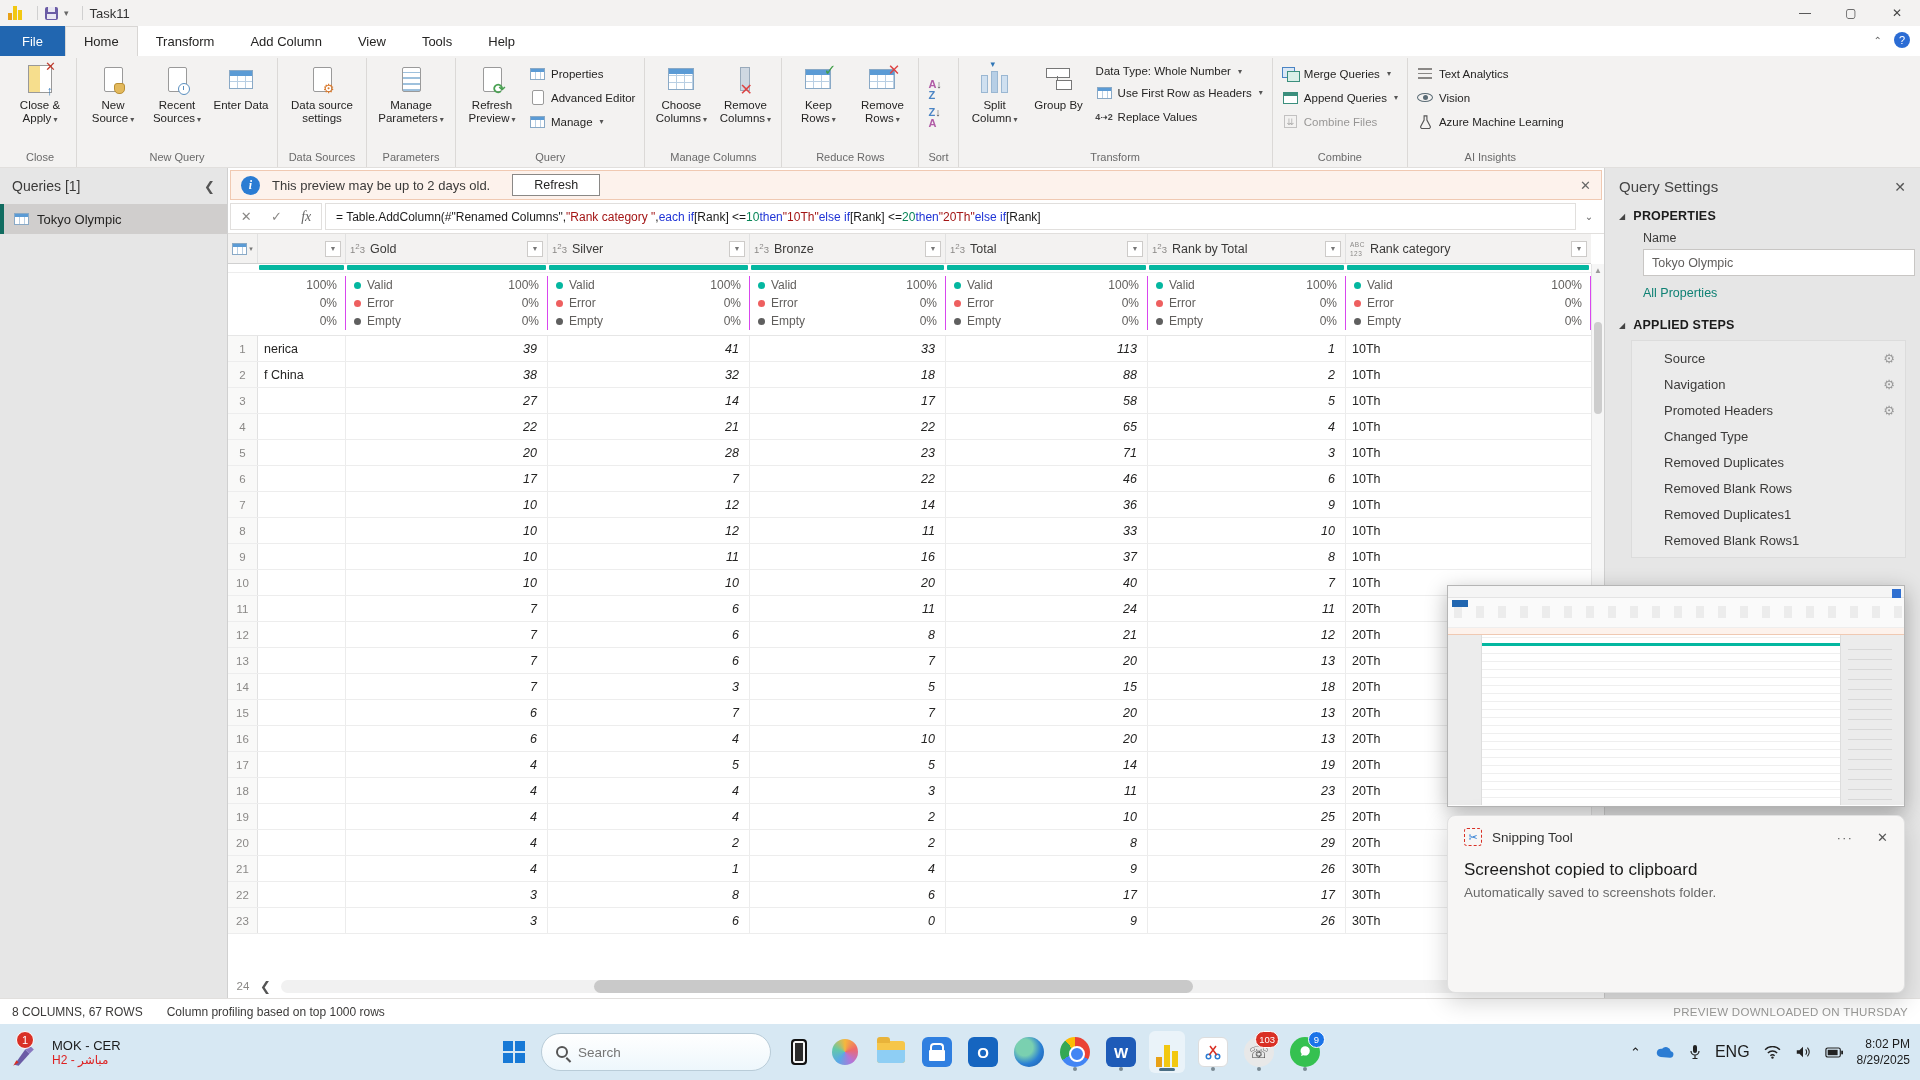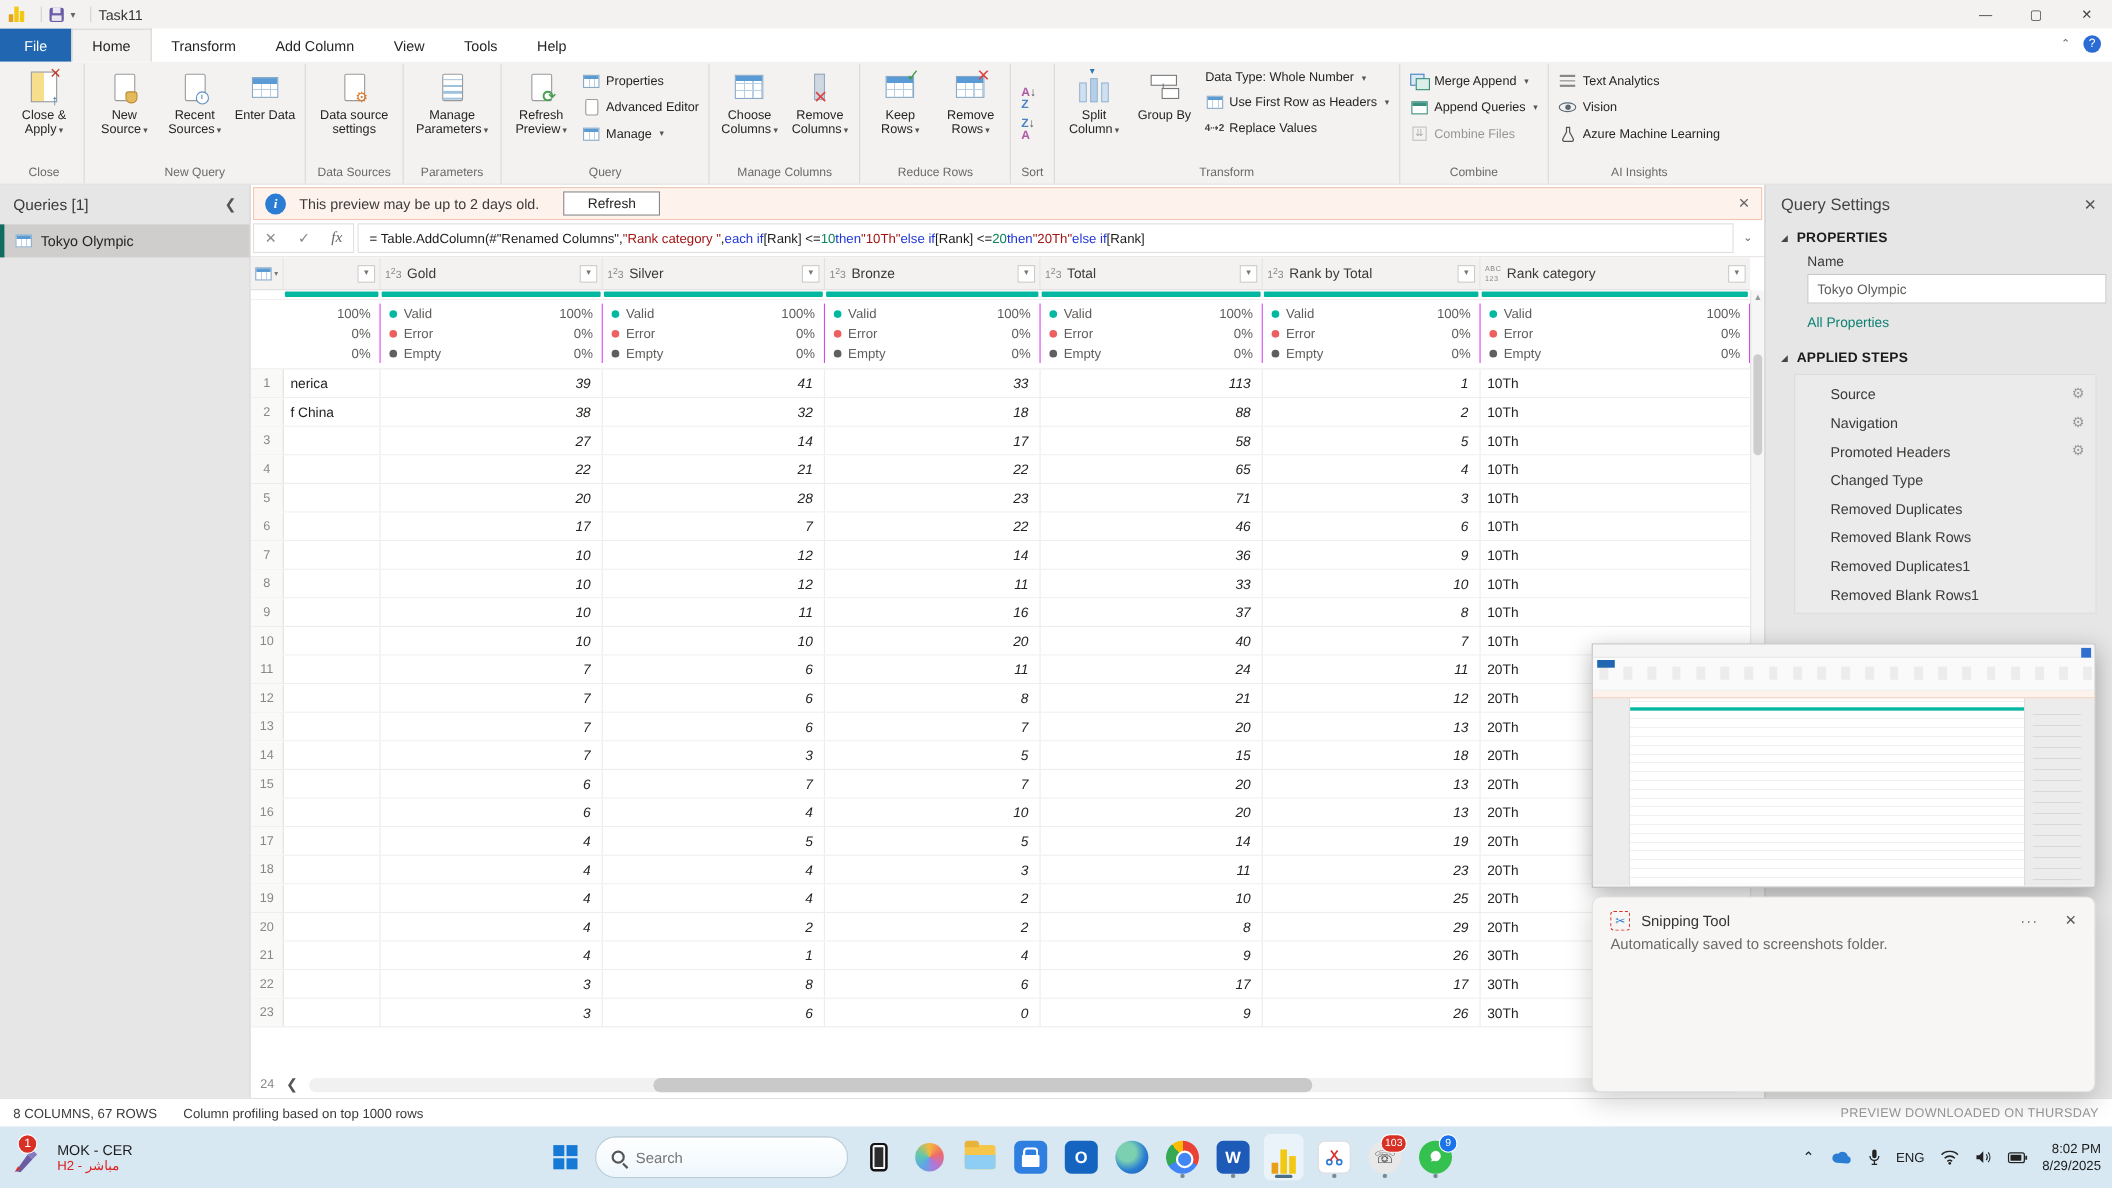--- a/index.html
+++ b/index.html
@@ -190,21 +190,21 @@
   .ic-chrome{border-radius:50%;background:conic-gradient(#ea4335 0 33%,#4285f4 33% 66%,#34a853 66% 89%,#fbbc05 89%);position:relative;}
   .ic-chrome::after{content:"";position:absolute;left:50%;top:50%;width:12px;height:12px;margin:-6px 0 0 -6px;background:#4285f4;border:2.5px solid #fff;border-radius:50%;}
   .ic-word{background:#1e5bb8;}
   .ic-pbi{background:transparent;display:flex;align-items:flex-end;gap:2px;}
   .ic-pbi i{display:block;width:6px;background:#f2c811;}
   .ic-snip{background:#fff;border:1px solid #ddd;}
   .ic-phone{background:#e8e8e8;color:#444;border-radius:50%;font-size:16px;}
   .ic-wa{background:#35c150;border-radius:50%;}
   .tb-tray{display:flex;align-items:center;gap:14px;width:330px;justify-content:flex-end;flex:0 0 auto;}
   .trayic{color:#222;display:flex;align-items:center;justify-content:center;}
-  .lang{font-size:12px;color:#1b1b1b;}
+  .lang{font-size:16px;color:#1b1b1b;}
   .clock{text-align:right;font-size:12px;color:#1b1b1b;line-height:16px;}
 
   
   .thumb{position:absolute;right:15px;top:585px;width:458px;height:222px;background:#fff;border:1px solid #b5b5b5;box-shadow:0 6px 20px rgba(0,0,0,.3);}
   .t-title{height:12px;background:#f5f5f5;border-bottom:1px solid #e4e4e4;}
   .t-blue{position:absolute;right:3px;top:3px;width:9px;height:9px;background:#2f6fd0;}
   .t-ribbon{height:30px;background:#fafafa;border-bottom:1px solid #eee;position:relative;background-image:repeating-linear-gradient(90deg,#ececec 0 8px,transparent 8px 22px);background-size:auto 12px;background-position:6px 8px;background-repeat:repeat-x;}
   .t-file{position:absolute;left:4px;top:2px;width:16px;height:7px;background:#2166b0;}
   .t-notif{height:7px;background:#fdf2ec;border-bottom:1px solid #f0c9b2;}
   .t-body{display:flex;height:calc(100% - 50px);}
@@ -455,21 +455,21 @@
       </div>
       <div class="rlabel">Transform</div>
     </div>
     <div class="rgroup">
       <div class="rbtns">
         <div class="rcol">
           <div class="rbtn-sm">
             <span class="ic16">
                 <span class="imerge"></span>
               </span>
-            <span>Merge Append</span>
+            <span>Merge Queries</span>
               <span class="caret">▾</span>
           </div>
           <div class="rbtn-sm">
             <span class="ic16">
                 <span class="itable sm" style="background-image:linear-gradient(#3b8f7d 0 3px,transparent 3px);border-color:#3b8f7d;"></span>
               </span>
             <span>Append Queries</span>
               <span class="caret">▾</span>
           </div>
           <div class="rbtn-sm disabled">
@@ -1173,16 +1173,17 @@
     </div>
   </div>
 
   <div class="snipcard">
     <div class="sc-head">
       <span class="sc-ic">✂</span>
       <span>Snipping Tool</span>
       <span class="sc-dots">···</span>
       <span class="sc-x">✕</span>
     </div>
+    <div class="sc-title">Screenshot copied to clipboard</div>
     <div class="sc-sub">Automatically saved to screenshots folder.</div>
   </div>
 
 </div>
 
 </body></html>

